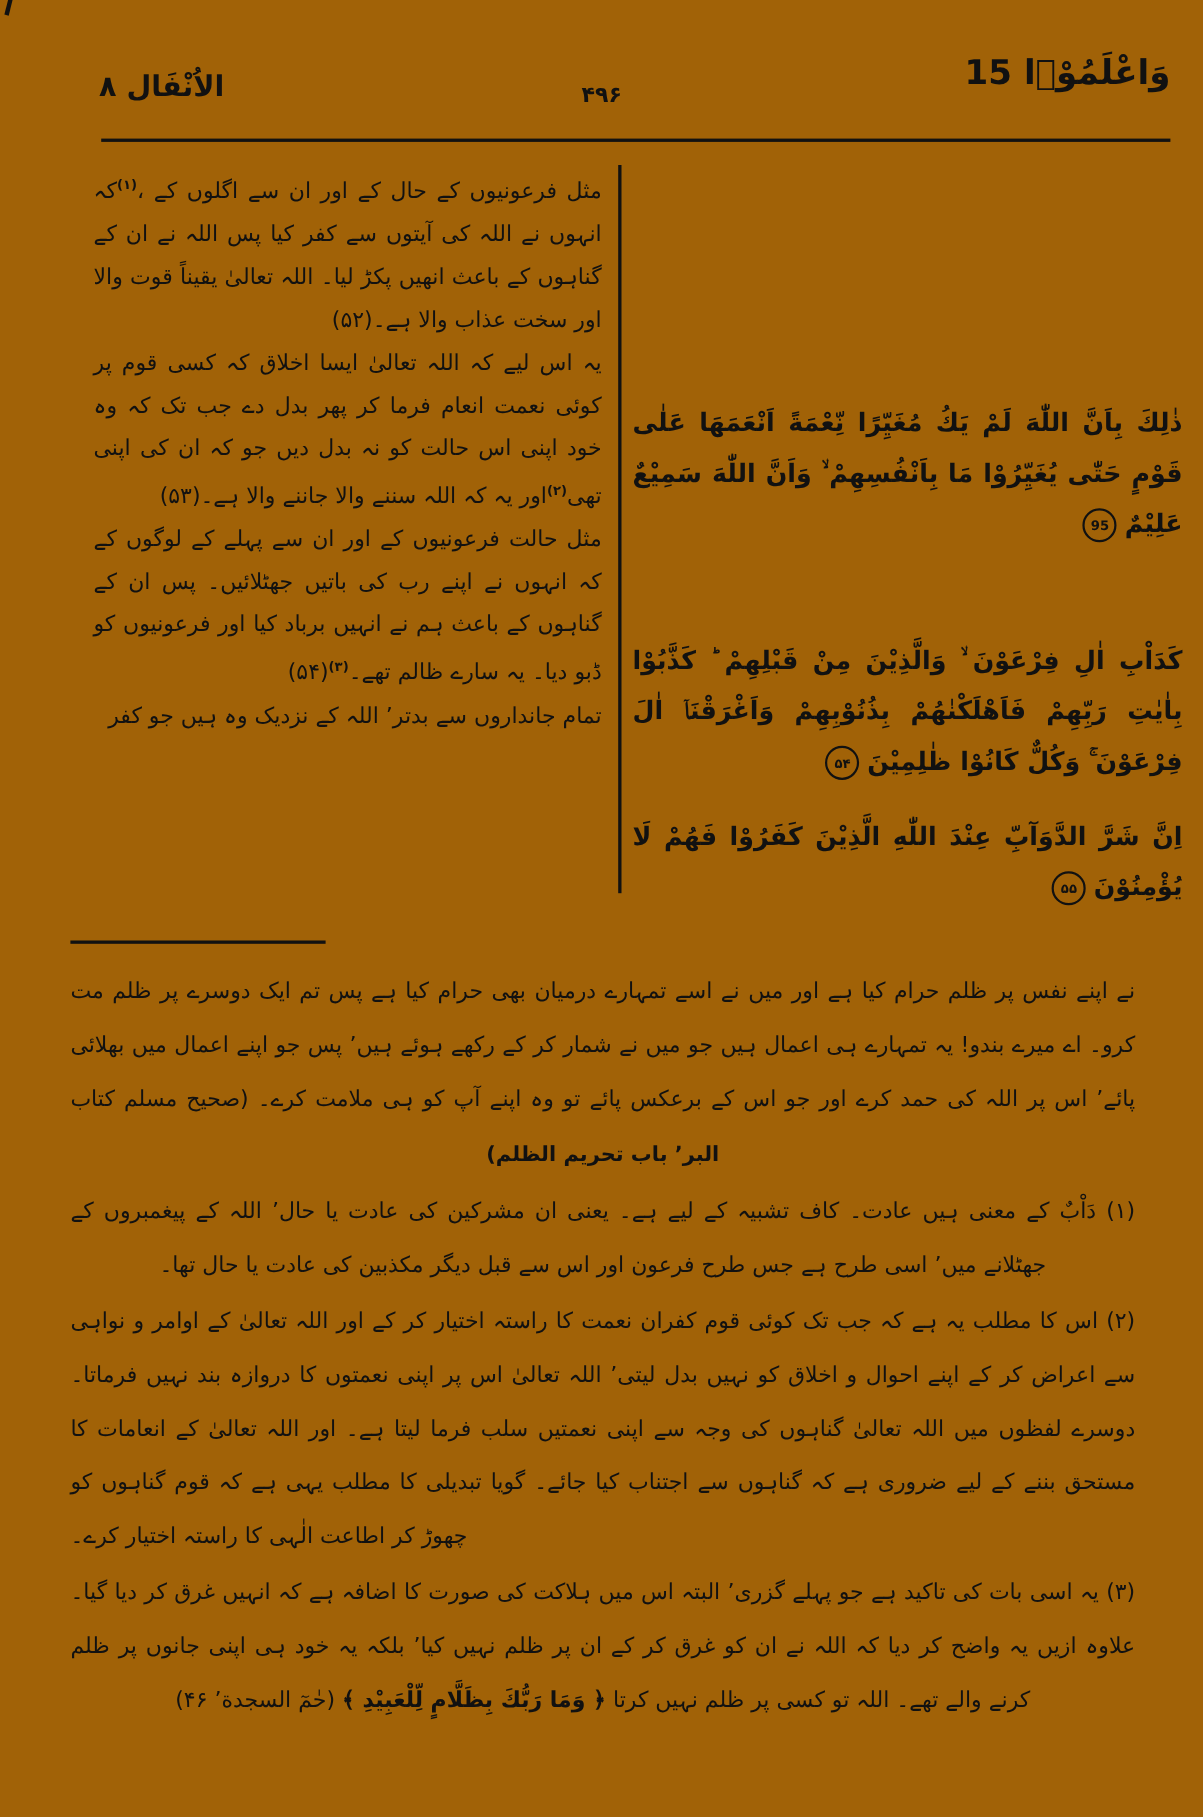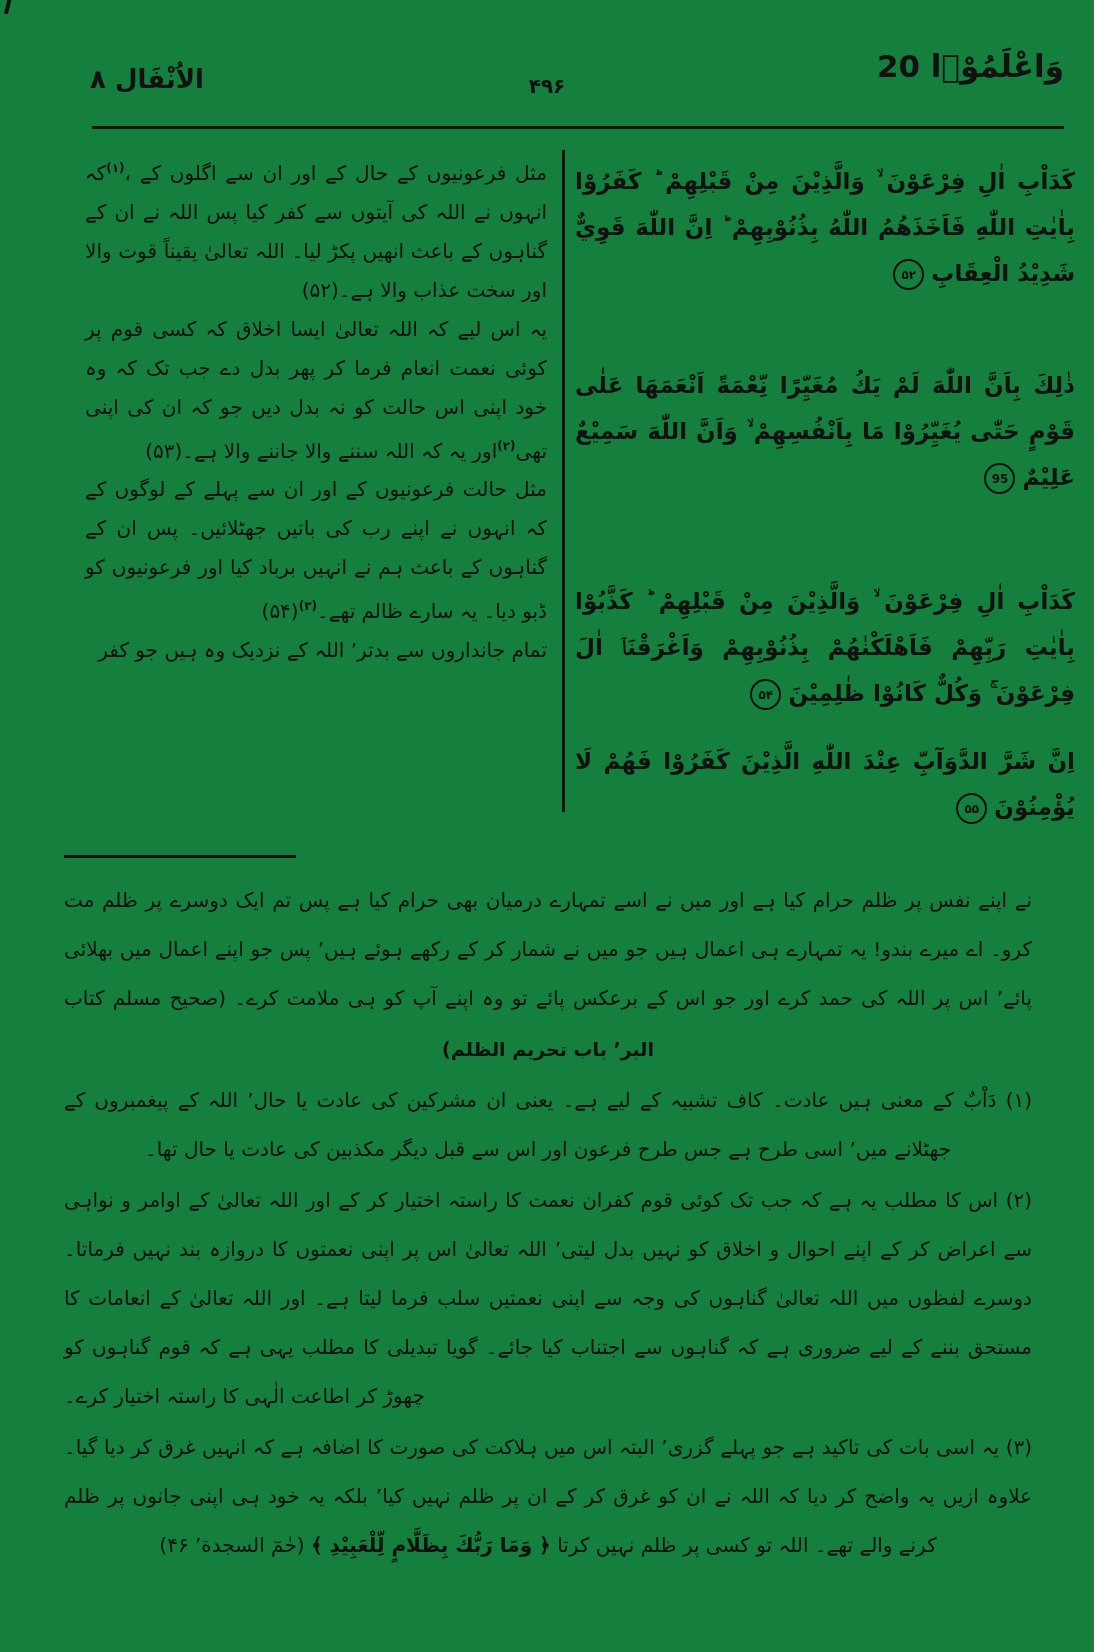--- a/index.html
+++ b/index.html
@@ -1,20 +1,20 @@
 <!DOCTYPE html>
 <html lang="ur" dir="rtl"><head>
 <meta charset="utf-8">
 <title>Document</title>
 <style>
   html,body{margin:0;padding:0;background:#e8e8e8;}
   .page{
     position:relative;
     width:1094px;height:1652px;
-    background:#15803d;
+    background:#a16207;
     color:#111111;
     font-family:"DejaVu Sans", sans-serif;
     overflow:hidden;
     margin:0 auto;
     direction:rtl;
   }
   
   .scan-artifact{
     position:absolute;left:6px;top:-3px;width:4px;height:17px;
     background:#111;transform:rotate(14deg);
@@ -91,29 +91,26 @@
 </style>
 </head>
 <body>
 
 <div class="page">
 
   <div class="scan-artifact"></div>
 
   <div class="hdr-surah">الاُنْفَال ۸</div>
   <div class="hdr-page">۴۹۶</div>
-  <div class="hdr-juz">وَاعْلَمُوْۤا 20</div>
+  <div class="hdr-juz">وَاعْلَمُوْۤا 15</div>
   <div class="hdr-rule"></div>
 
   <div class="vdivider"></div>
 
   <div class="quran-col">
-    <div class="verse v0">
-      <span>كَدَاْبِ اٰلِ فِرْعَوْنَ ۙ وَالَّذِيْنَ مِنْ قَبْلِهِمْ ؕ كَفَرُوْا بِاٰيٰتِ اللّٰهِ فَاَخَذَهُمُ اللّٰهُ بِذُنُوْبِهِمْ ؕ اِنَّ اللّٰهَ قَوِيٌّ شَدِيْدُ الْعِقَابِ</span><span class="ayah-badge">۵۲</span>
-    </div>
     <div class="verse v1">
       <span>ذٰلِكَ بِاَنَّ اللّٰهَ لَمْ يَكُ مُغَيِّرًا نِّعْمَةً اَنْعَمَهَا عَلٰى قَوْمٍ حَتّٰى يُغَيِّرُوْا مَا بِاَنْفُسِهِمْ ۙ وَاَنَّ اللّٰهَ سَمِيْعٌ عَلِيْمٌ</span><span class="ayah-badge">95</span>
     </div>
     <div class="verse v2">
       <span>كَدَاْبِ اٰلِ فِرْعَوْنَ ۙ وَالَّذِيْنَ مِنْ قَبْلِهِمْ ؕ كَذَّبُوْا بِاٰيٰتِ رَبِّهِمْ فَاَهْلَكْنٰهُمْ بِذُنُوْبِهِمْ وَاَغْرَقْنَاۤ اٰلَ فِرْعَوْنَ ۚ وَكُلٌّ كَانُوْا ظٰلِمِيْنَ</span><span class="ayah-badge">۵۴</span>
     </div>
     <div class="verse v3">
       <span>اِنَّ شَرَّ الدَّوَآبِّ عِنْدَ اللّٰهِ الَّذِيْنَ كَفَرُوْا فَهُمْ لَا يُؤْمِنُوْنَ</span><span class="ayah-badge">۵۵</span>
     </div>
   </div>

